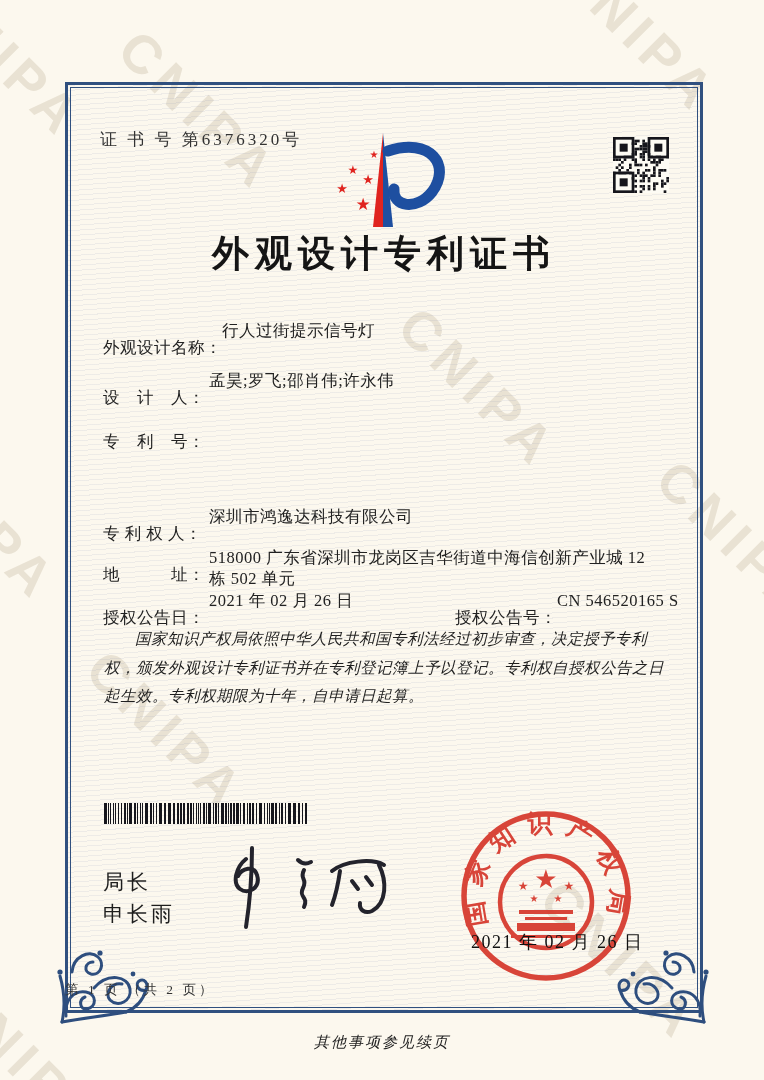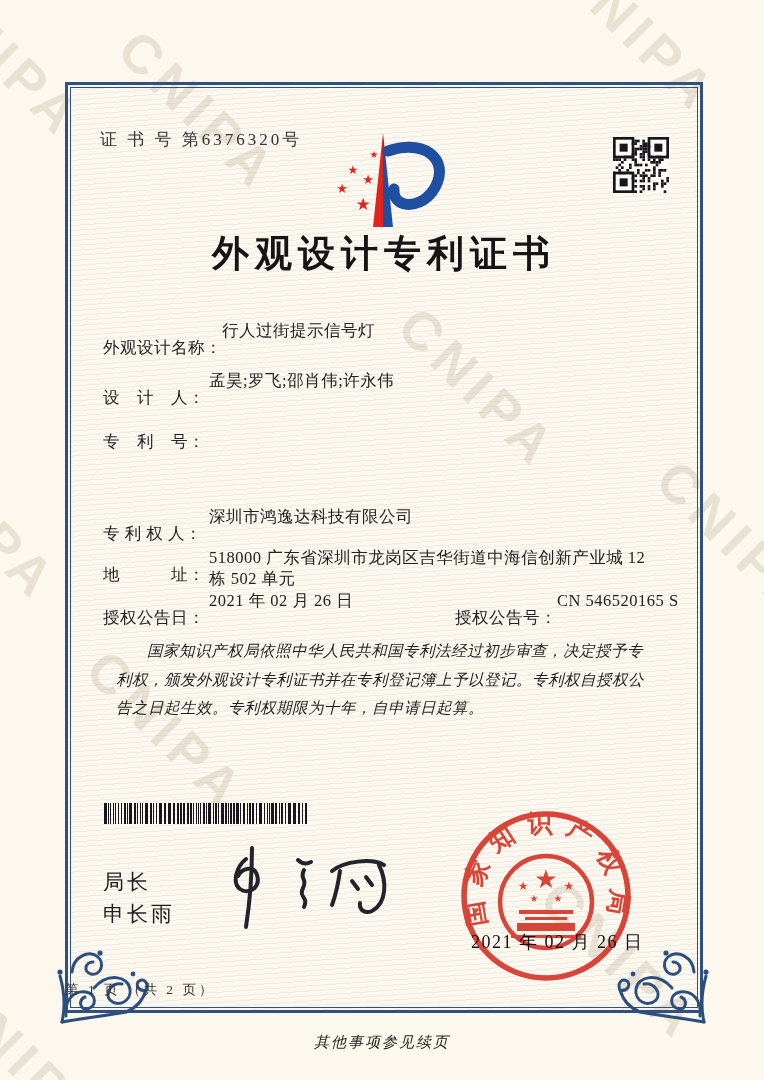--- a/index.html
+++ b/index.html
@@ -31,21 +31,21 @@
     font-weight:bold;letter-spacing:6px;color:#151515;}
   .frow{position:absolute;left:103px;width:566px;display:flex;
     font-size:16.5px;line-height:21px;color:#222;letter-spacing:0.5px;}
   .frow .lab{flex:0 0 106px;white-space:nowrap;margin-top:17px;}
   .frow .val{flex:1;}
   .frow .val.addr{max-width:438px;}
   .pair2{position:absolute;left:352px;top:0;display:flex;white-space:nowrap;}
   .pair2 .lab{flex:0 0 auto;font-family:Liberation Serif, serif;}
   .body-text{left:100px;top:621px;width:570px;font-size:15.5px;line-height:28.5px;
     font-style:italic;color:#1f1f1f;letter-spacing:0.5px;}
-  .body-text p{margin:16px;text-indent:2em;}
+  .body-text p{margin:4px;text-indent:2em;}
   .officer{left:103px;font-size:21px;color:#1d1d1d;letter-spacing:3px;}
   .seal-date{left:471px;top:930px;font-size:18px;color:#111;letter-spacing:1.5px;white-space:nowrap;}
   .footer{left:65px;top:981px;width:638px;text-align:left;font-size:13.5px;
     letter-spacing:3px;color:#333;}
   .note{left:0;top:1033px;width:764px;text-align:center;font-size:15px;
     font-style:italic;letter-spacing:2px;color:#222;}
   svg{display:block;}
 </style>
 </head>
 <body>

